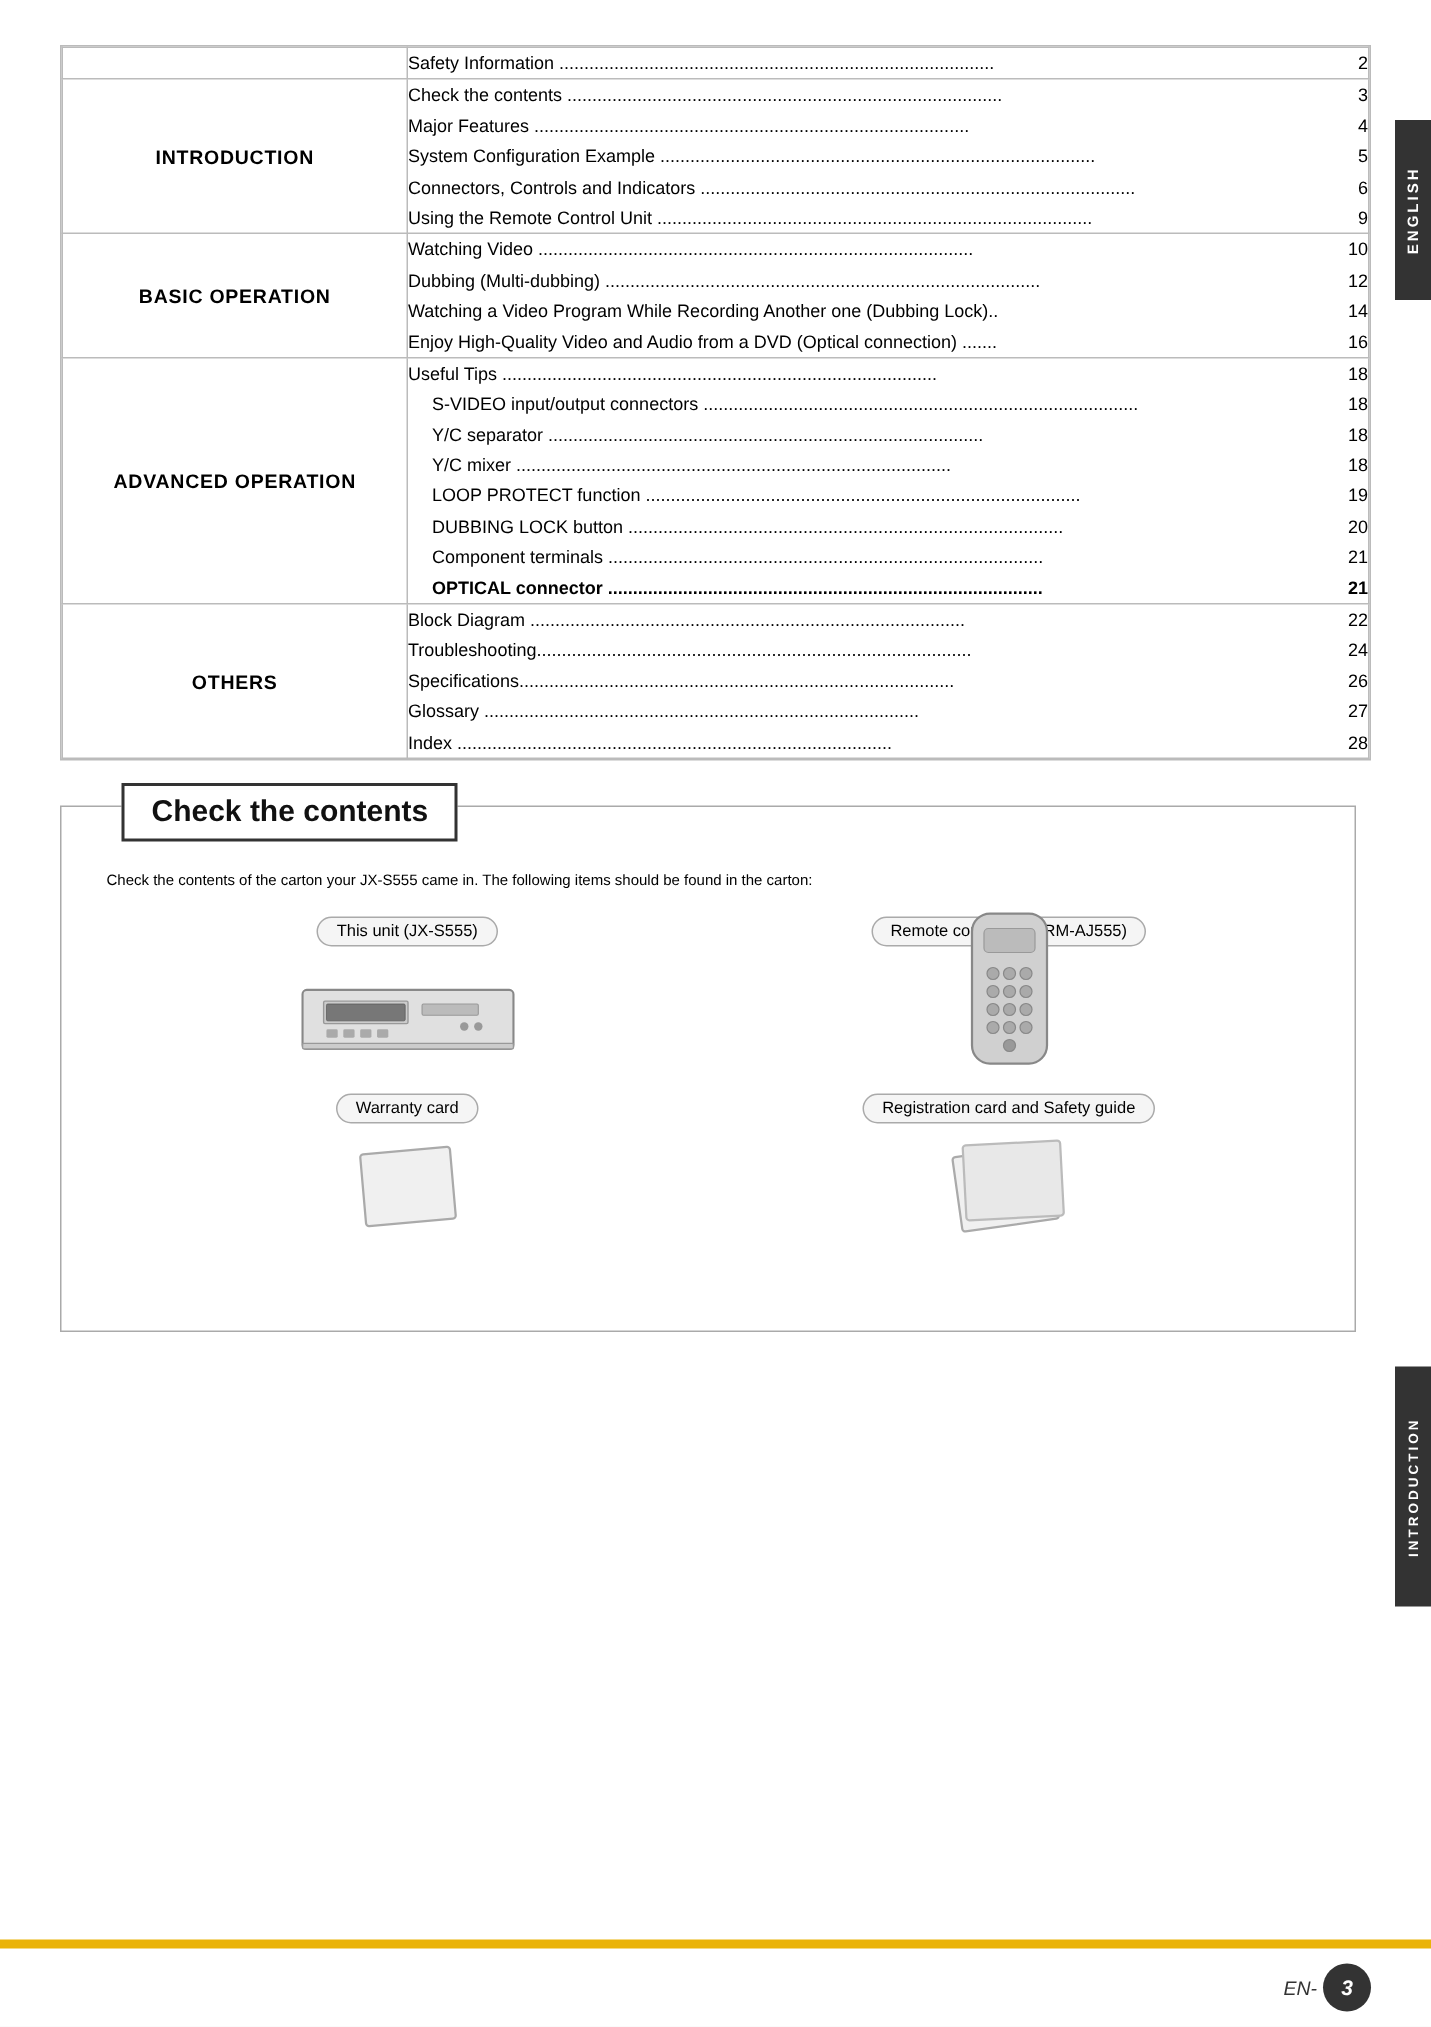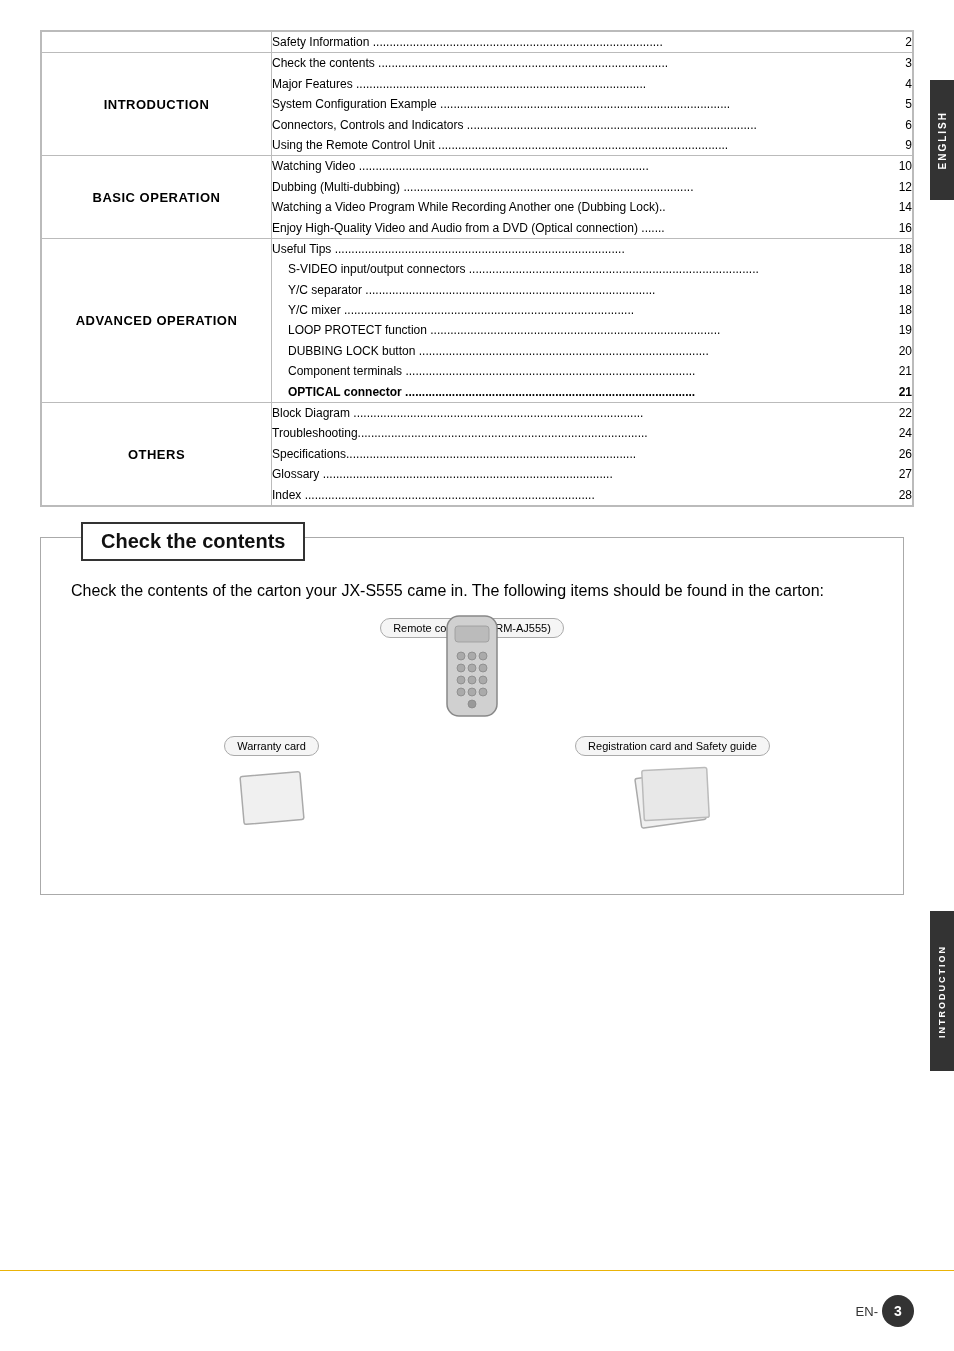--- a/index.html
+++ b/index.html
@@ -131,21 +131,21 @@
       font-size: 20px;
       font-weight: bold;
       color: #111;
       position: relative;
       top: -1px;
     }
     .check-body {
       padding: 10px 30px 20px 30px;
     }
     .check-desc {
-      font-size: 16px;
+      font-size: 10px;
       margin-bottom: 18px;
     }
     .items-row {
       display: flex;
       justify-content: space-around;
       margin-bottom: 20px;
     }
     .item-box {
       display: flex;
       flex-direction: column;
@@ -176,22 +176,23 @@
 
     
     .bottom-bar {
       position: absolute;
       bottom: 0;
       left: 0;
       right: 0;
       display: flex;
       align-items: center;
       justify-content: flex-end;
-      padding: 24px 40px;
-      border-top: 1px solid #eab308;
+      padding: 10px 40px;
+      border-top: 6px solid #eab308;
+      font-style: italic;
     }
     .page-num-badge {
       background: #333;
       color: #fff;
       border-radius: 50%;
       width: 32px;
       height: 32px;
       display: flex;
       align-items: center;
       justify-content: center;
@@ -358,20 +359,44 @@
 
   <div class="check-section" style="margin: 30px 50px 50px 40px; border: 1px solid #aaa; padding-bottom: 20px;">
     <div style="margin-top: -14px; margin-left: 20px; margin-bottom: 10px;">
       <span class="check-header">Check the contents</span>
     </div>
     <div class="check-body">
       <p class="check-desc">Check the contents of the carton your JX-S555 came in. The following items should be found in the carton:</p>
 
       <div class="items-row">
 
+        <div class="item-box">
+          <div class="item-label">This unit (JX-S555)</div>
+          <div class="item-image">
+            <svg width="160" height="70" viewBox="0 0 160 70">
+
+              <rect x="5" y="20" width="150" height="42" rx="3" fill="#e0e0e0" stroke="#888" stroke-width="1.5"></rect>
+
+              <rect x="20" y="28" width="60" height="16" rx="1" fill="#ccc" stroke="#999" stroke-width="1"></rect>
+              <rect x="90" y="30" width="40" height="8" rx="1" fill="#bbb" stroke="#999" stroke-width="0.8"></rect>
+
+              <rect x="22" y="48" width="8" height="6" rx="1" fill="#aaa"></rect>
+              <rect x="34" y="48" width="8" height="6" rx="1" fill="#aaa"></rect>
+              <rect x="46" y="48" width="8" height="6" rx="1" fill="#aaa"></rect>
+              <rect x="58" y="48" width="8" height="6" rx="1" fill="#aaa"></rect>
+
+              <circle cx="120" cy="46" r="3" fill="#999"></circle>
+              <circle cx="130" cy="46" r="3" fill="#999"></circle>
+
+              <rect x="22" y="30" width="56" height="12" rx="1" fill="#777" stroke="#555" stroke-width="0.5"></rect>
+
+              <rect x="5" y="58" width="150" height="4" rx="1" fill="#ccc" stroke="#999" stroke-width="1"></rect>
+            </svg>
+          </div>
+        </div>
 
         <div class="item-box">
           <div class="item-label">Remote control unit (RM-AJ555)</div>
           <div class="item-image">
             <svg width="70" height="110" viewBox="0 0 70 110" style="margin-top:-30px;">
 
               <rect x="10" y="5" width="50" height="100" rx="12" fill="#d0d0d0" stroke="#888" stroke-width="1.5"></rect>
 
               <rect x="18" y="15" width="34" height="16" rx="3" fill="#bbb" stroke="#999" stroke-width="0.8"></rect>
 

